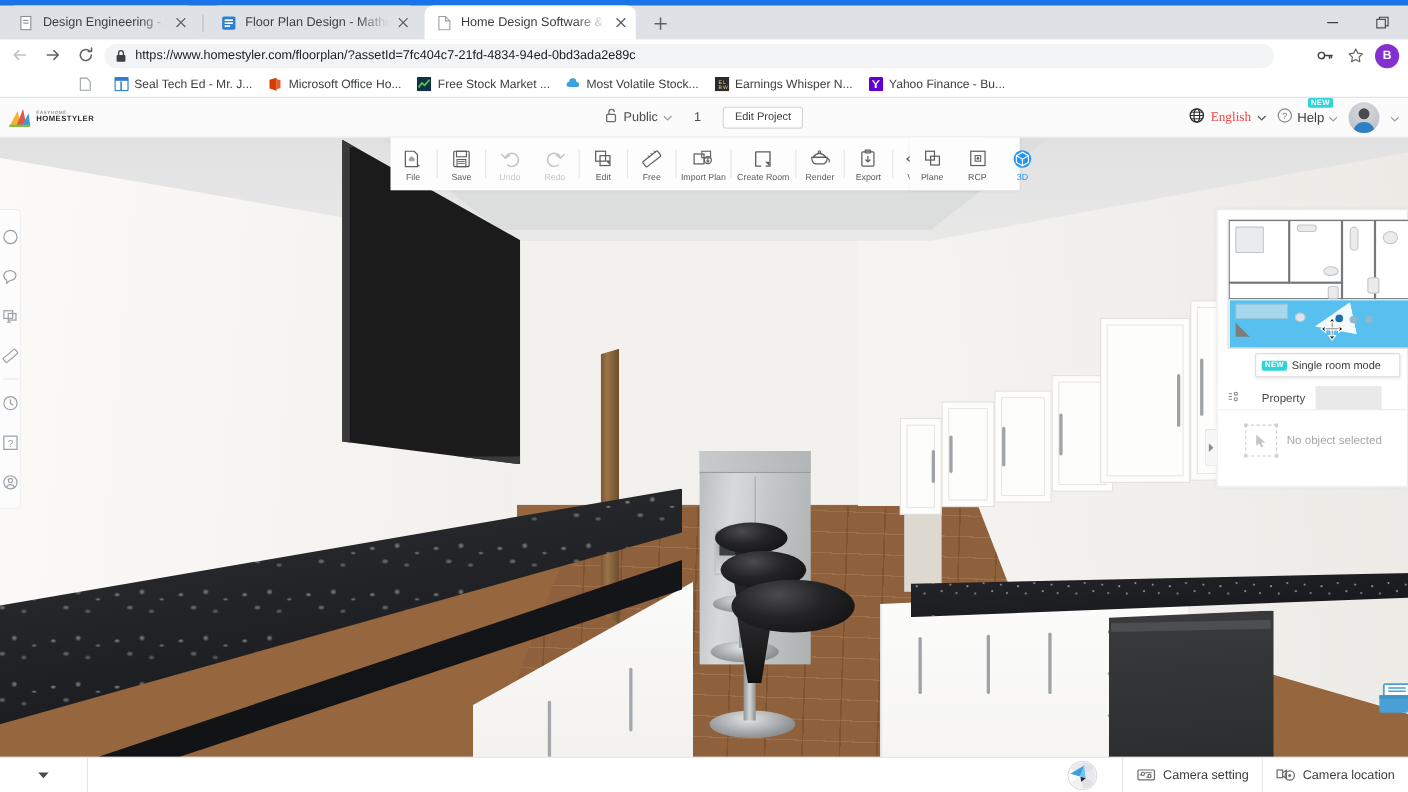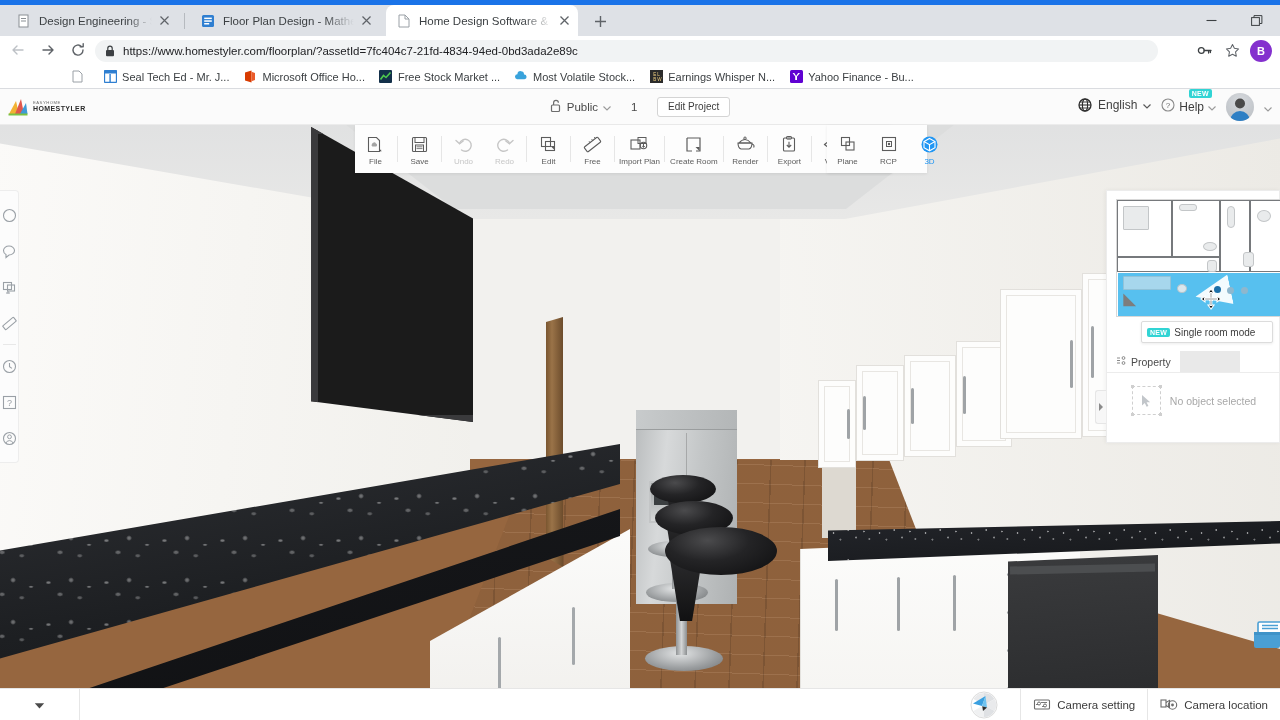--- a/index.html
+++ b/index.html
@@ -290,21 +290,21 @@
   }
   .hs-public { display: flex; align-items: center; gap: 5px; font-size: 11.5px; color: #4a4a4a; }
   .hs-count { font-size: 11.5px; color: #4a4a4a; min-width: 10px; text-align: center; }
   .hs-editproject {
     border: 1px solid #d4d4d4; border-radius: 3px; background: #fff;
     font-size: 10px; color: #3c3c3c; padding: 4px 10px; line-height: 1;
   }
   .hs-right {
     position: absolute; right: 8px; height: 36px; display: flex; align-items: center; gap: 10px;
   }
-  .hs-lang { display: flex; align-items: flex-start; gap: 6px; font-size: 12px; color: #404040; }
+  .hs-lang { display: flex; align-items: center; gap: 6px; font-size: 12px; color: #ef4444; font-family: Liberation Serif, serif; }
   .hs-help { display: flex; align-items: center; gap: 4px; font-size: 12px; color: #3c3c3c; position: relative; }
   .hs-new-badge {
     position: absolute; top: -9px; right: 4px;
     background: #31d4d4; color: #fff; font-size: 7px; font-weight: bold;
     padding: 1px 3px; border-radius: 2px; letter-spacing: .3px;
   }
   .hs-avatar {
     width: 28px; height: 28px; border-radius: 50%;
     background: radial-gradient(circle at 50% 30%, #d7dade, #b8bcc1);
     display: flex; align-items: flex-end; justify-content: center; overflow: hidden;
@@ -383,21 +383,21 @@
     background: #31d4d4; color: #fff; font-size: 7px; font-weight: bold;
     padding: 1px 3px; border-radius: 2px; letter-spacing: .3px;
   }
   .srm-txt { font-size: 10px; color: #3c3c3c; white-space: nowrap; }
 
   .prop-tabs {
     position: absolute; top: 160px; left: 0; width: 174px; height: 22px;
     border-bottom: 1px solid #ececec; display: flex; align-items: flex-end;
   }
   .prop-tab {
-    display: flex; align-items: center; gap: 4px; height: 21px;
+    display: flex; align-items: center; gap: 20px; height: 21px;
     padding: 0 9px; font-size: 10.5px; color: #4a4a4a; background: #fff;
   }
   .prop-tab.ghost { background: #e9e9e9; width: 60px; }
   .prop-empty {
     position: absolute; top: 195px; left: 0; width: 174px;
     display: flex; align-items: center; justify-content: center; gap: 9px;
   }
   .prop-box {
     width: 29px; height: 29px; border: 1px dashed #cfcfcf;
     display: flex; align-items: center; justify-content: center; color: #b7b7b7;

